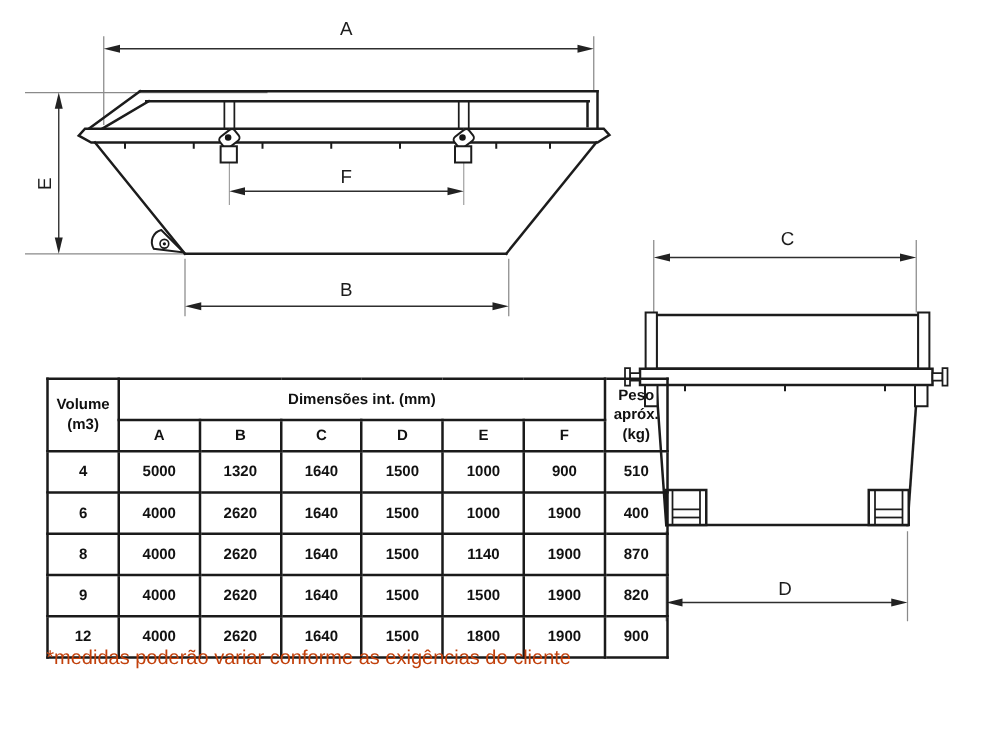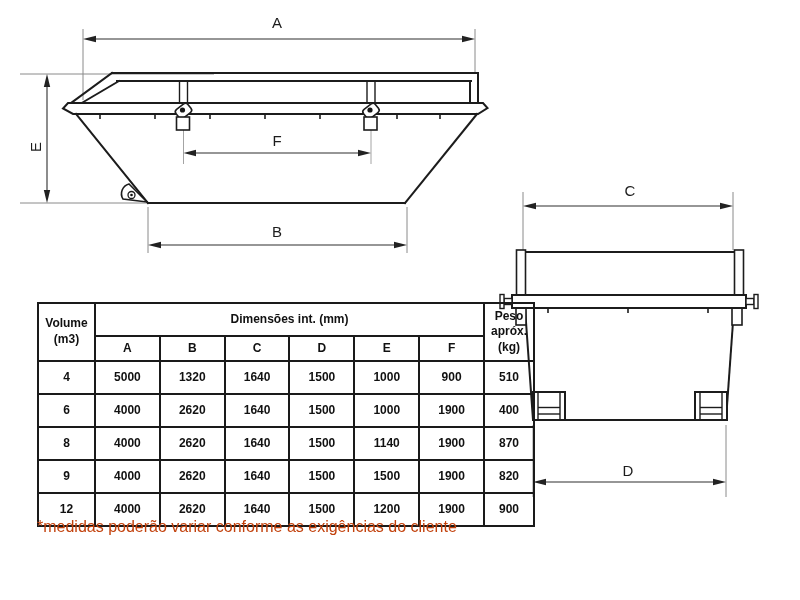--- a/index.html
+++ b/index.html
@@ -259,21 +259,21 @@
       <td>1500</td>
       <td>1900</td>
       <td>820</td>
     </tr>
     <tr class="data">
       <td>12</td>
       <td>4000</td>
       <td>2620</td>
       <td>1640</td>
       <td>1500</td>
-      <td>1200</td>
+      <td>1800</td>
       <td>1900</td>
       <td>900</td>
     </tr>
   </tbody>
     </table>
 
   <div class="footnote">*medidas poderão variar conforme as exigências do cliente</div>
 </div>
 
 </body></html>

